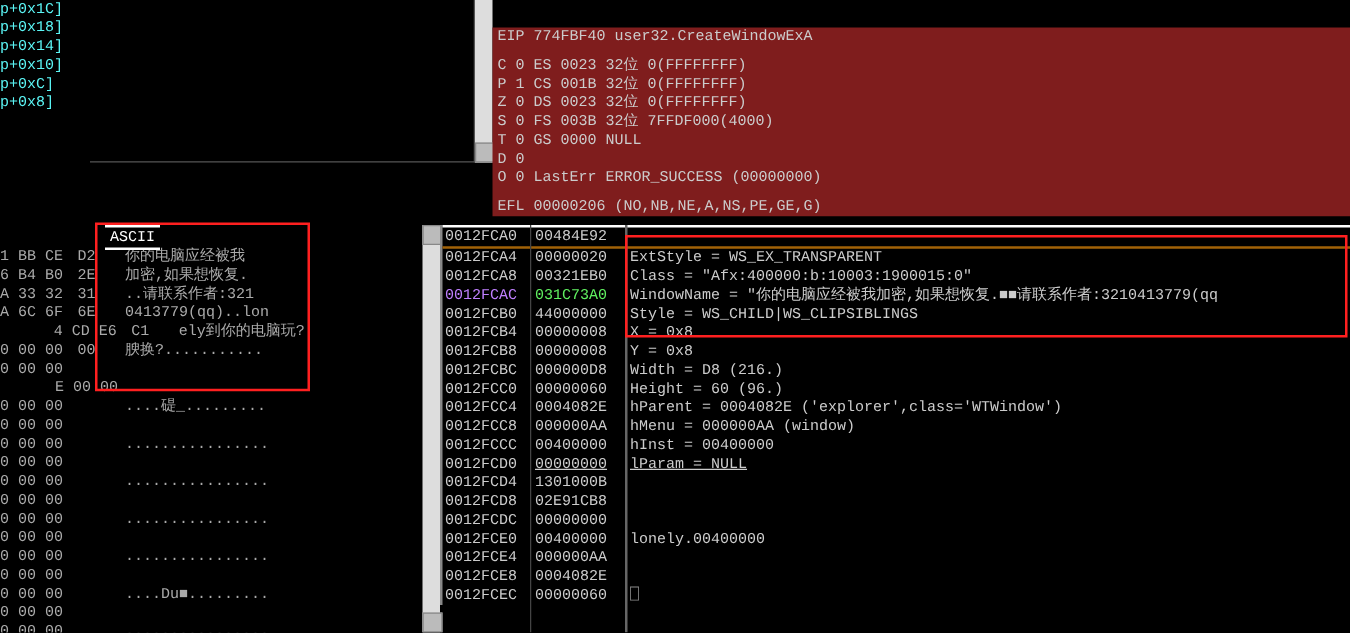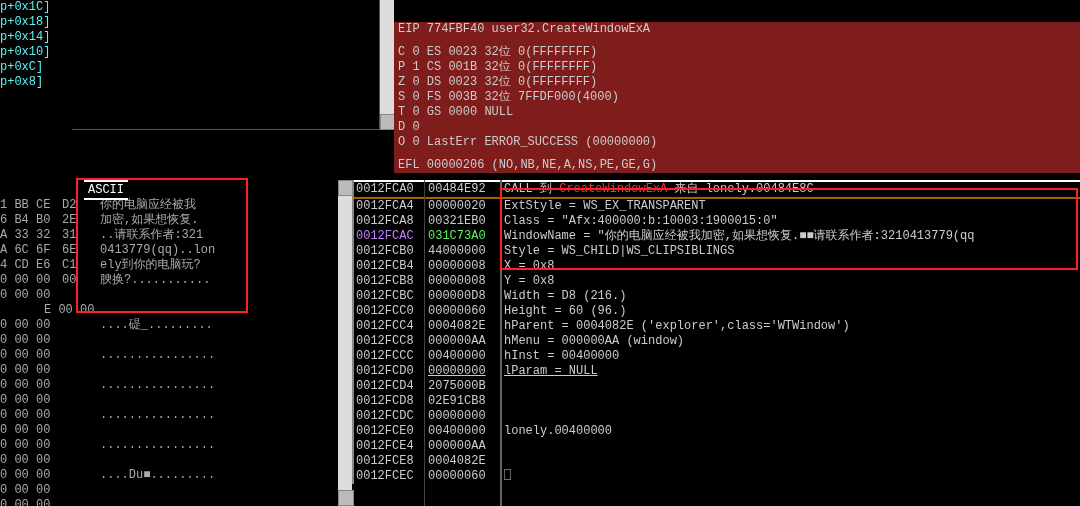--- a/index.html
+++ b/index.html
@@ -182,21 +182,21 @@
         <span class="gray" style="width: 56px;">A 33 32</span>
         <span class="gray" style="width: 20px;">31</span>
         <span class="gray" style="padding-left: 12px;">..请联系作者:321</span>
       </div>
       <div class="row">
         <span class="gray" style="width: 56px;">A 6C 6F</span>
         <span class="gray" style="width: 20px;">6E</span>
         <span class="gray" style="padding-left: 12px;">0413779(qq)..lon</span>
       </div>
       <div class="row">
-        <span class="gray" style="width: 56px;">4 CD E6</span>
+        <span class="gray" style="width: 56px; margin-left: 43px;">4 CD E6</span>
         <span class="gray" style="width: 20px;">C1</span>
         <span class="gray" style="padding-left: 12px;">ely到你的电脑玩?</span>
       </div>
       <div class="row">
         <span class="gray" style="width: 56px;">0 00 00</span>
         <span class="gray" style="width: 20px;">00</span>
         <span class="gray" style="padding-left: 12px;">腴换?...........</span>
       </div>
       <div class="row">
         <span class="gray" style="width: 56px;">0 00 00</span>
@@ -277,21 +277,20 @@
 </div>
 <div class="ascii-header">ASCII</div>
 <div class="ascii-box"></div>
 <div class="scroll-mid"></div>
 
 <div class="stack-pane">
   <div id="stack-rows">
       <div class="stack-row stack-header">
         <span class="addr-col">0012FCA0</span>
         <span class="val-col">00484E92</span>
-        <span class="desc-col"><span>CALL 到 </span><span class="red">CreateWindowExA</span><span> 来自 lonely.00484E8C</span></span>
       </div>
       <div class="stack-row">
         <span class="addr-col">0012FCA4</span>
         <span class="val-col">00000020</span>
         <span class="desc-col">ExtStyle = WS_EX_TRANSPARENT</span>
       </div>
       <div class="stack-row">
         <span class="addr-col">0012FCA8</span>
         <span class="val-col">00321EB0</span>
         <span class="desc-col">Class = "Afx:400000:b:10003:1900015:0"</span>
@@ -341,21 +340,21 @@
         <span class="val-col">00400000</span>
         <span class="desc-col">hInst = 00400000</span>
       </div>
       <div class="stack-row">
         <span class="addr-col" style="">0012FCD0</span>
         <span class="val-col" style="text-decoration: underline;">00000000</span>
         <span class="desc-col" style="text-decoration: underline;">lParam = NULL</span>
       </div>
       <div class="stack-row">
         <span class="addr-col">0012FCD4</span>
-        <span class="val-col">2075000B</span>
+        <span class="val-col">1301000B</span>
         <span class="desc-col"></span>
       </div>
       <div class="stack-row">
         <span class="addr-col">0012FCD8</span>
         <span class="val-col">02E91CB8</span>
         <span class="desc-col"></span>
       </div>
       <div class="stack-row">
         <span class="addr-col">0012FCDC</span>
         <span class="val-col">00000000</span>

